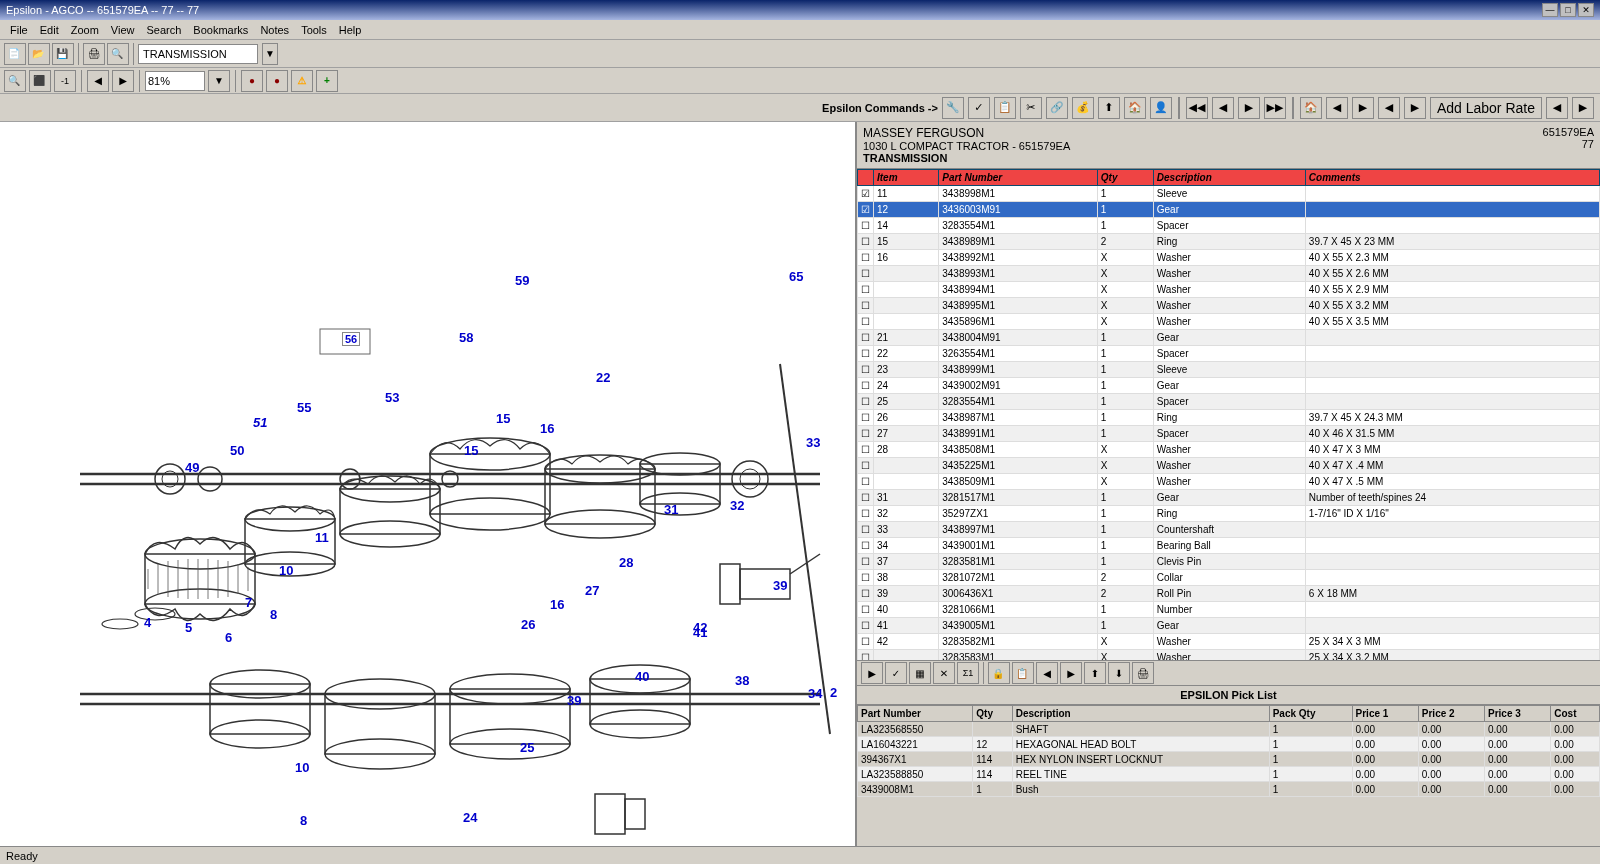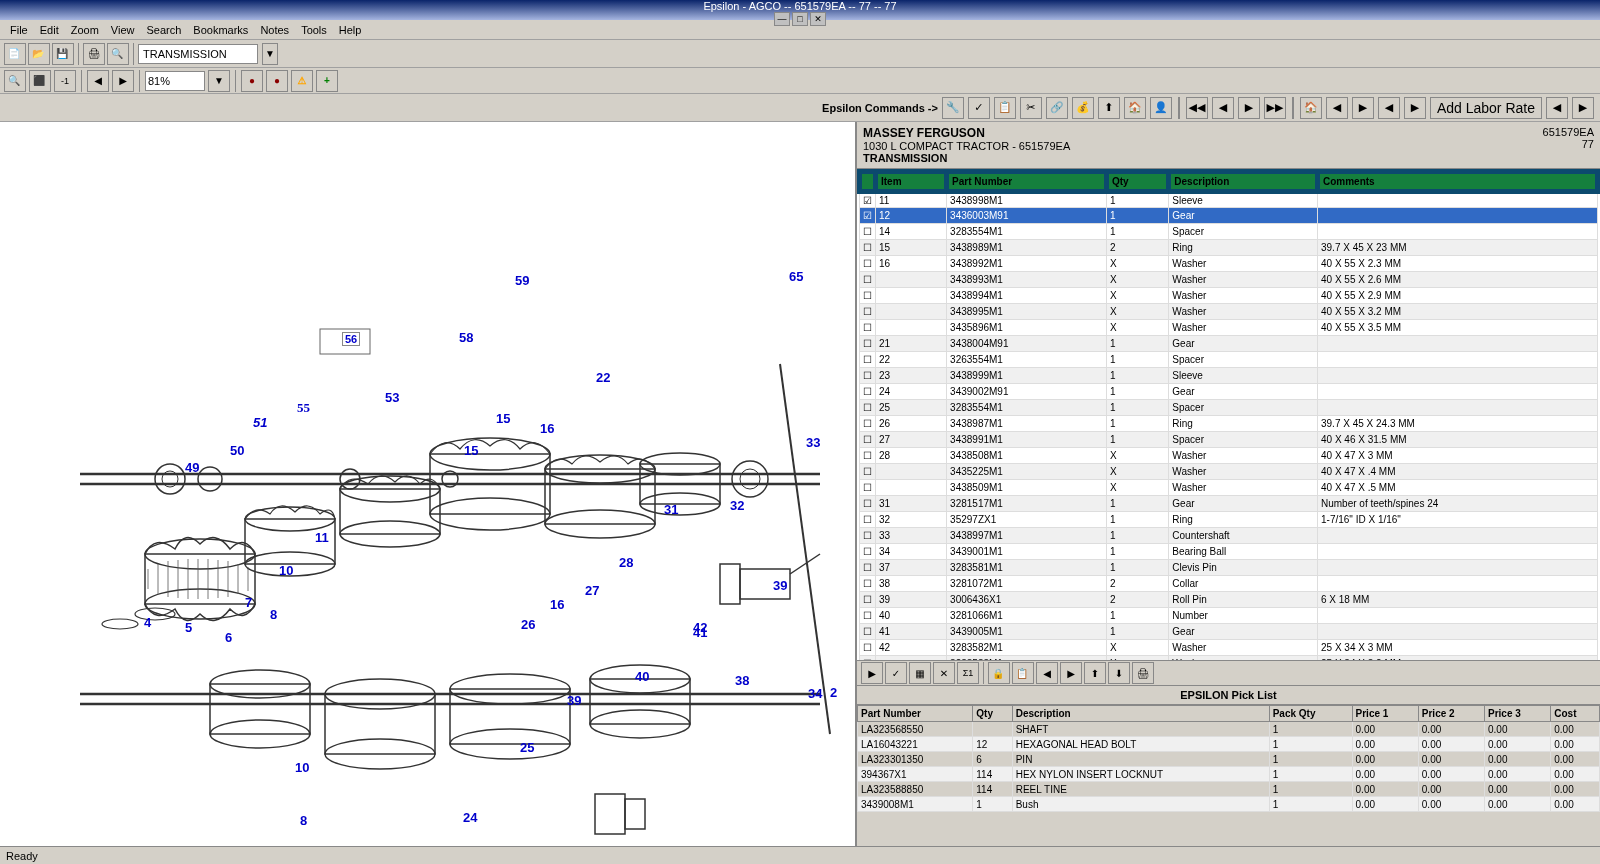--- a/index.html
+++ b/index.html
@@ -8,21 +8,20 @@
     
     #title-bar {
       background: linear-gradient(to bottom, #0a246a, #a6b5e0);
       color: white;
       height: 20px;
       display: flex;
       align-items: center;
       justify-content: space-between;
       padding: 0 6px;
       font-size: 11px;
-      flex-direction: column;
     }
     #title-bar .window-controls { display: flex; gap: 2px; }
     #title-bar .win-btn {
       background: #c0c0c0;
       border: 1px solid #888;
       width: 16px; height: 14px;
       font-size: 9px;
       display: flex; align-items: center; justify-content: center;
       cursor: pointer; color: black;
     }
@@ -148,41 +147,42 @@
       display: flex;
       flex-direction: column;
     }
 
     
     #parts-header {
       background: #d4d0c8;
       padding: 4px 6px;
       border-bottom: 1px solid #888;
     }
-    #parts-title { font-weight: bold; font-size: 12px; }
+    #parts-title { font-weight: normal; font-size: 12px; }
 
     
     #parts-table-container {
       flex: 1;
       overflow-y: auto;
       background: white;
     }
     #parts-table {
       width: 100%;
       border-collapse: collapse;
       font-size: 10px;
     }
     #parts-table thead th {
-      background: #15803d;
-      border: 5px solid #0c4a6e;
+      background: #ef4444;
+      border: 1px solid #0c4a6e;
       padding: 2px 3px;
       text-align: left;
       position: sticky;
       top: 0;
       font-weight: bold;
+      font-style: italic;
     }
     #parts-table tbody tr {
       height: 16px;
     }
     #parts-table tbody tr:nth-child(even) { background: #f0f0f0; }
     #parts-table tbody tr.selected { background: #316ac5; color: white; }
     #parts-table tbody td {
       border: 1px solid #ddd;
       padding: 1px 3px;
       white-space: nowrap;
@@ -491,21 +491,21 @@
           <div class="diag-num" style="left: 735px; top: 508px;">38</div>
           <div class="diag-num" style="left: 773px; top: 413px;">39</div>
           <div class="diag-num" style="left: 567px; top: 528px;">39</div>
           <div class="diag-num" style="left: 635px; top: 504px;">40</div>
           <div class="diag-num" style="left: 693px; top: 460px;">41</div>
           <div class="diag-num" style="left: 693px; top: 455px;">42</div>
           <div class="diag-num" style="left: 185px; top: 295px;">49</div>
           <div class="diag-num" style="left: 230px; top: 278px;">50</div>
           <div class="diag-num" style="left: 253px; top: 250px; font-style: italic;">51</div>
           <div class="diag-num" style="left: 385px; top: 225px;">53</div>
-          <div class="diag-num" style="left: 297px; top: 235px; font-family: Liberation Serif, serif;">55</div>
+          <div class="diag-num" style="left: 297px; top: 235px;">55</div>
           <div class="diag-num-box" style="left: 342px; top: 210px;">56</div>
           <div class="diag-num" style="left: 459px; top: 165px;">58</div>
           <div class="diag-num" style="left: 515px; top: 108px;">59</div>
           <div class="diag-num" style="left: 789px; top: 104px;">65</div>
         </div>
     </div>
   </div>
 
   <div id="parts-area">
 
@@ -827,30 +827,20 @@
       <td>LA16043221</td>
       <td>12</td>
       <td>HEXAGONAL HEAD BOLT</td>
       <td>1</td>
       <td>0.00</td>
       <td>0.00</td>
       <td>0.00</td>
       <td>0.00</td>
     </tr>
               <tr>
-      <td>LA323301350</td>
-      <td>6</td>
-      <td>PIN</td>
-      <td>1</td>
-      <td>0.00</td>
-      <td>0.00</td>
-      <td>0.00</td>
-      <td>0.00</td>
-    </tr>
-              <tr>
       <td>394367X1</td>
       <td>114</td>
       <td>HEX NYLON INSERT LOCKNUT</td>
       <td>1</td>
       <td>0.00</td>
       <td>0.00</td>
       <td>0.00</td>
       <td>0.00</td>
     </tr>
               <tr>

